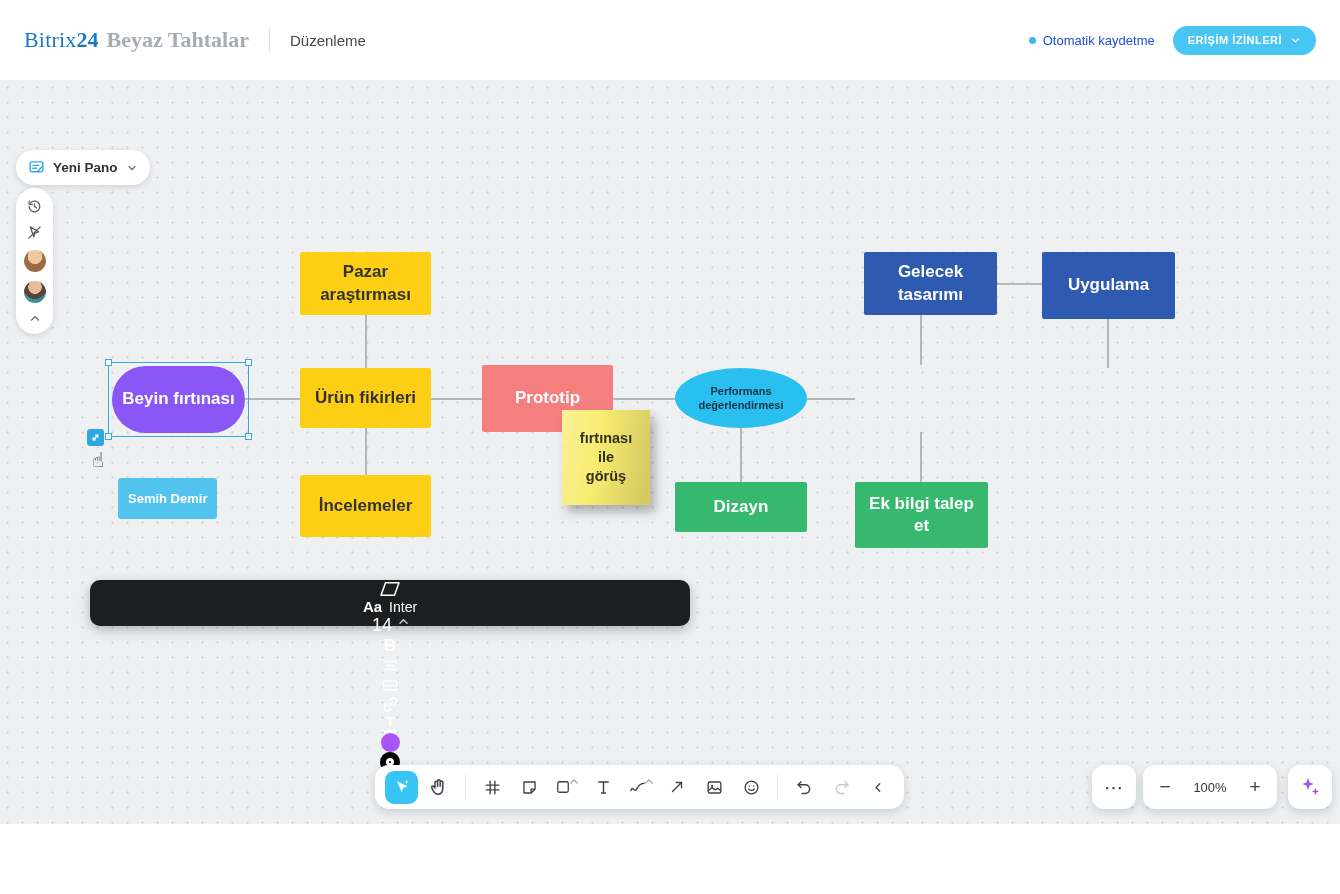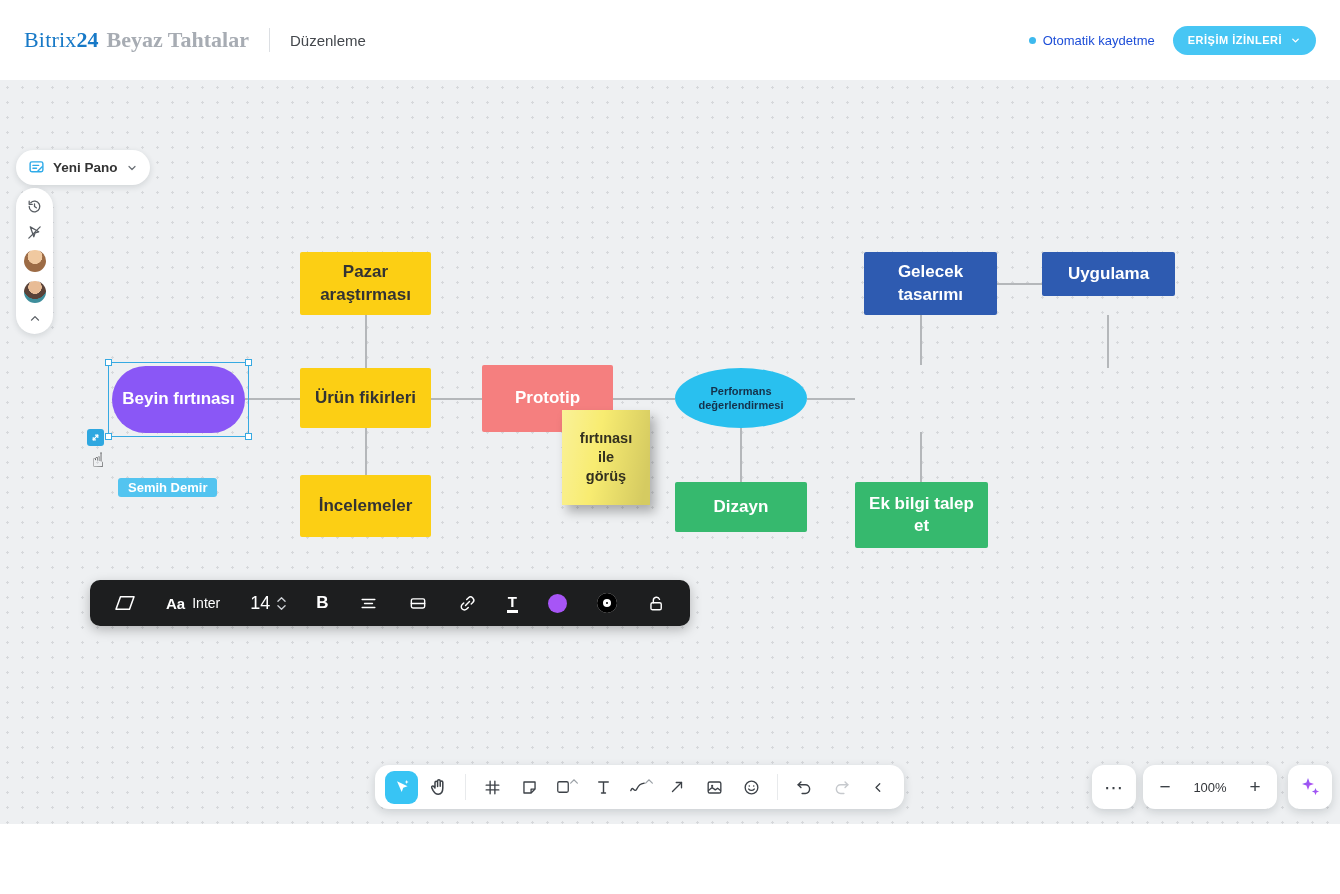--- a/index.html
+++ b/index.html
@@ -45,40 +45,40 @@
 
   .sel-box { position:absolute; z-index:7; border:1px solid #36a9e2; pointer-events:none; }
   .sel-handle { position:absolute; width:7px; height:7px; background:#fff;
     border:1.5px solid #36a9e2; pointer-events:auto; }
   .resize-btn { position:absolute; z-index:8; width:17px; height:17px; background:#2ea7e0;
     border:none; border-radius:3px; display:flex; align-items:center; justify-content:center;
     cursor:pointer; padding:0; }
   .hand-cursor { position:absolute; z-index:9; font-size:20px; color:#16181a;
     text-shadow:0 0 2px #fff; }
   .name-tag { position:absolute; z-index:8; color:#fff; font-weight:700; font-size:13px;
-    padding:2px 10px; border-radius:3px; }
+    padding:13px 10px; border-radius:3px; }
 
   
   .board-pill { position:absolute; left:16px; top:56px; height:35px; background:#fff;
     border-radius:18px; box-shadow:0 2px 6px rgba(30,40,50,.14); display:flex;
     align-items:center; gap:8px; padding:0 12px; font-size:13.5px; color:#333;
     font-weight:700; z-index:20; cursor:pointer; border:none; font-family:inherit;margin-top:14px; }
   .side-panel { position:absolute; left:16px; top:108px; width:37px; background:#fff;
     border-radius:19px; box-shadow:0 2px 6px rgba(30,40,50,.14); display:flex;
     flex-direction:column; align-items:center; padding:10px 0 8px; gap:9px; z-index:20; }
   .sp-btn { border:none; background:transparent; padding:0; cursor:pointer; color:#565b61;
     display:flex; align-items:center; justify-content:center; }
   .avatar { width:22px; height:22px; border-radius:50%; }
   .avatar-1 { background:radial-gradient(circle at 50% 30%, #f0c9a0 0 38%, #9c6b45 40% 100%); }
   .avatar-2 { background:radial-gradient(circle at 50% 28%, #e8bc96 0 34%, #5a4238 36% 60%, #3e8e9c 62% 100%); }
 
   
   .fmt { position:absolute; left:90px; top:500px; width:600px; height:46px; background:#1d1e1f;
     border-radius:10px; z-index:25; display:flex; align-items:center;
-    justify-content:space-between; padding:0 24px; box-shadow:0 4px 12px rgba(0,0,0,.25); }
+    justify-content:space-between; padding:0 24px; box-shadow:0 4px 12px rgba(0,0,0,.25);flex-direction:column; }
   .fmt button { border:none; background:transparent; color:#fff; cursor:pointer;
     display:flex; align-items:center; gap:7px; padding:0; font-family:inherit; }
   .fmt .aa { font-size:15px; font-weight:700; color:#fff; }
   .fmt .fname { font-size:14px; color:#fff; }
   .fmt .fsize { font-size:18px; color:#fff; }
   .stepper { display:flex; flex-direction:column; gap:3px; color:#cfd2d6; }
   .fmt .b-label { font-size:17px; font-weight:800; color:#fff; }
   .fmt .t-label { font-size:15px; font-weight:700; color:#fff; border-bottom:3px solid #fff;
     padding:0 1px 1px; line-height:1; }
   .swatch-purple { width:19px; height:19px; border-radius:50%; }
@@ -149,21 +149,21 @@
     <div class="line" style="left:613px;top:318px;width:62px;height:1.5px"></div>
     <div class="line" style="left:807px;top:318px;width:48px;height:1.5px"></div>
     <div class="line" style="left:920px;top:235px;width:1.5px;height:50px"></div>
     <div class="line" style="left:920px;top:352px;width:1.5px;height:50px"></div>
     <div class="line" style="left:988px;top:203px;width:54px;height:1.5px"></div>
     <div class="line" style="left:1107px;top:235px;width:1.5px;height:53px"></div>
     <div class="line" style="left:740px;top:348px;width:1.5px;height:54px"></div>
 
     <div class="shape" style="left: 300px; top: 172px; width: 131px; height: 63px; background-color: rgb(252, 207, 20); color: rgb(51, 51, 51);">Pazar araştırması</div>
     <div class="shape" style="left: 864px; top: 172px; width: 133px; height: 63px; background-color: rgb(46, 91, 177); color: rgb(255, 255, 255);">Gelecek tasarımı</div>
-    <div class="shape" style="left: 1042px; top: 172px; width: 133px; height: 44px; background-color: rgb(46, 91, 177); color: rgb(255, 255, 255);">Uygulama</div>
+    <div class="shape" style="left: 1042px; top: 172px; width: 133px; height: 67px; background-color: rgb(46, 91, 177); color: rgb(255, 255, 255);">Uygulama</div>
     <div class="shape pill" style="left: 112px; top: 286px; width: 133px; height: 67px; background-color: rgb(138, 87, 246); color: rgb(255, 255, 255);">Beyin fırtınası</div>
     <div class="shape" style="left: 300px; top: 288px; width: 131px; height: 60px; background-color: rgb(252, 207, 20); color: rgb(51, 51, 51);">Ürün fikirleri</div>
     <div class="shape" style="left: 482px; top: 285px; width: 131px; height: 67px; background-color: rgb(245, 127, 127); color: rgb(255, 255, 255);">Prototip</div>
     <div class="shape ellipse" style="left: 675px; top: 288px; width: 132px; height: 60px; background-color: rgb(41, 192, 239); color: rgb(21, 49, 75);">Performans değerlendirmesi</div>
     <div class="shape" style="left: 300px; top: 395px; width: 131px; height: 62px; background-color: rgb(252, 207, 20); color: rgb(51, 51, 51);">İncelemeler</div>
     <div class="shape" style="left: 675px; top: 402px; width: 132px; height: 50px; background-color: rgb(54, 185, 110); color: rgb(255, 255, 255);">Dizayn</div>
     <div class="shape" style="left: 855px; top: 402px; width: 133px; height: 66px; background-color: rgb(54, 185, 110); color: rgb(255, 255, 255);">Ek bilgi talep et</div>
 
     <div class="sticky" style="left: 562px; top: 330px; width: 88px; height: 95px; background-color: rgb(248, 236, 113);">fırtınası
 ile

